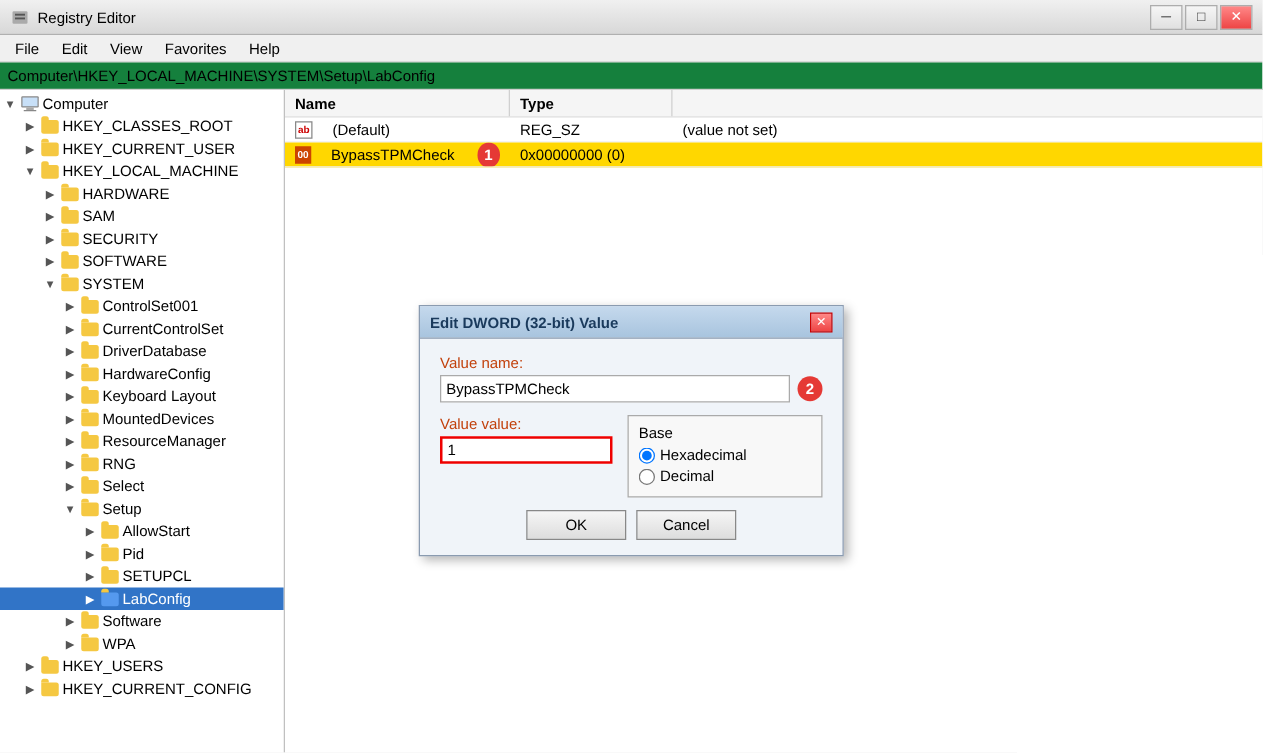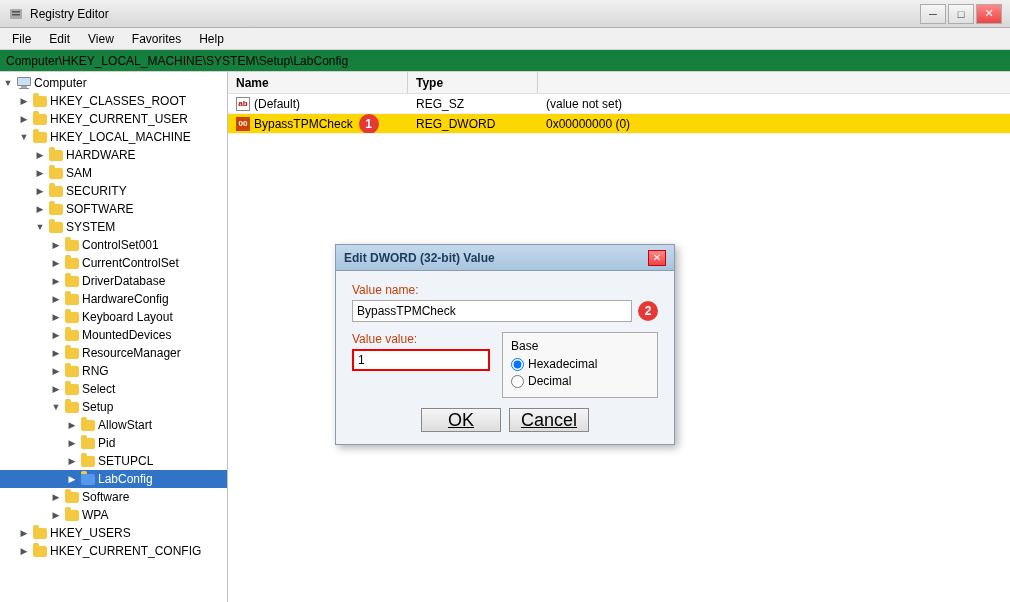--- a/index.html
+++ b/index.html
@@ -143,20 +143,21 @@
     .detail-row.selected { background: #ffd700; }
 
     .cell {
       padding: 0 8px;
       font-size: 12px;
       height: 100%;
       display: flex;
       align-items: center;
       overflow: hidden;
       white-space: nowrap;
+      gap: 12px;
     }
     .cell-name { width: 180px; }
     .cell-type { width: 130px; }
     .cell-data { flex: 1; }
 
     .reg-icon {
       width: 14px; height: 14px;
       margin-right: 4px;
       display: inline-flex;
       align-items: center;
@@ -275,22 +276,21 @@
       display: flex;
       justify-content: center;
       gap: 8px;
       margin-top: 4px;
     }
     .dialog-btn {
       width: 80px; height: 24px;
       border: 1px solid #888;
       background: linear-gradient(to bottom, #f6f6f6, #ddd);
       cursor: pointer;
-      font-size: 18px;
-      text-decoration: underline;
+      font-size: 12px;
     }
 
     .indent-1 { padding-left: 16px; }
     .indent-2 { padding-left: 32px; }
     .indent-3 { padding-left: 48px; }
     .indent-4 { padding-left: 64px; }
 
     .selected-highlight { background: #3174c7; color: white; }
     .selected-highlight .folder-icon { background: #5599ee; }
   </style>
@@ -567,21 +567,20 @@
       <div class="cell cell-type">REG_SZ</div>
       <div class="cell cell-data">(value not set)</div>
     </div>
 
     <div class="detail-row selected" style="background:#ffd700;">
       <div class="cell cell-name">
         <span class="reg-icon reg-icon-dword">00</span>
         <span>BypassTPMCheck</span>
         <span class="step-badge">1</span>
       </div>
-      <div class="cell cell-type">REG_DWORD</div>
       <div class="cell cell-data">0x00000000 (0)</div>
     </div>
   </div>
 
   <div class="dialog-overlay">
     <div class="dialog">
 
       <div class="dialog-title-bar">
         <span class="dialog-title-text">Edit DWORD (32-bit) Value</span>
         <button class="dialog-close-btn">✕</button>

